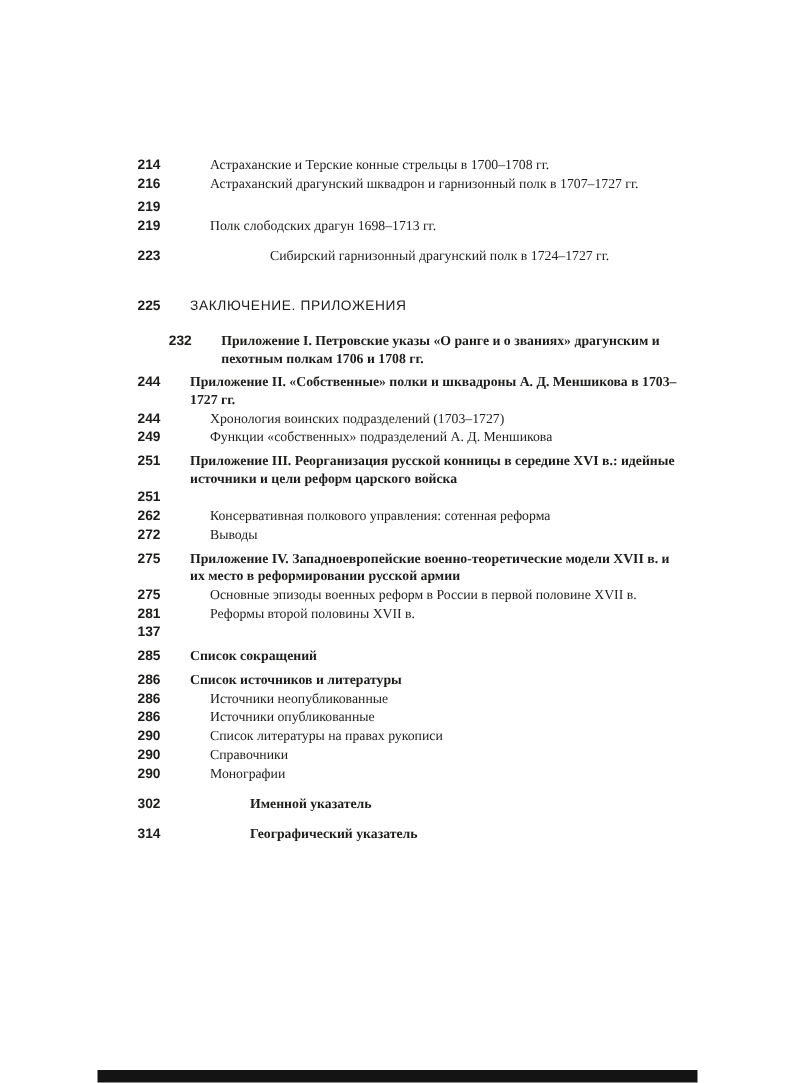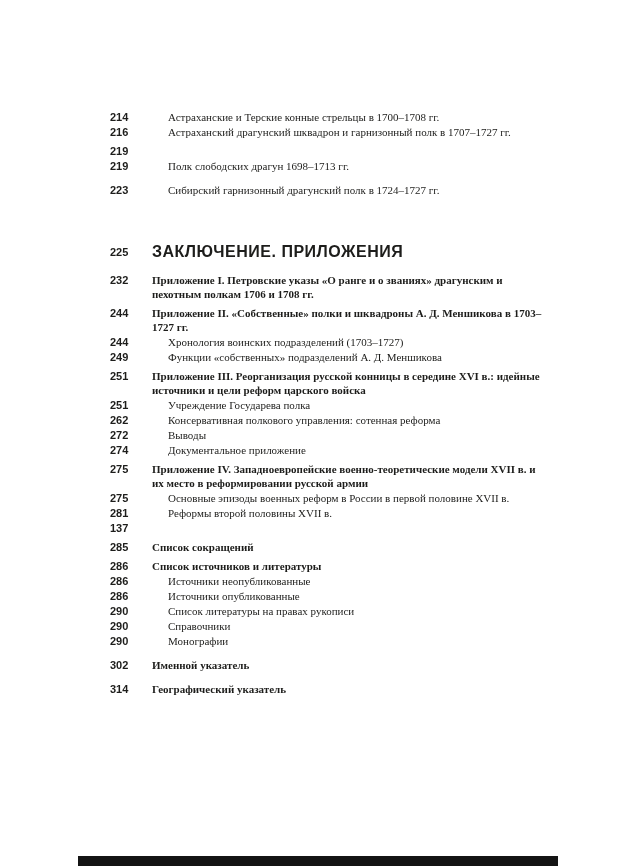--- a/index.html
+++ b/index.html
@@ -12,46 +12,46 @@
     width:636px;height:866px;
     background:var(--page-bg);
     font-family:"Liberation Serif", serif;
     color:var(--text);
     position:relative;
     overflow:hidden;
   }
   .page{position:absolute;inset:0;background:var(--page-bg);}
   .toc{
     position:absolute;
-    left:110px;top:109px;width:436px;
+    left:110px;top:124px;width:436px;
   }
   .row{display:flex;align-items:flex-start;margin-top:1px;}
   .num{
     flex:0 0 42px;
     font-family:"Liberation Sans", sans-serif;
     font-weight:700;
     font-size:11px;line-height:14px;
     color:var(--text);
   }
   .txt{
     font-size:11px;line-height:14px;
     color:var(--text);
   }
   .row--sub .txt{padding-left:16px;font-weight:400;}
   .row--chapter .txt{font-weight:700;}
   .row--section .txt{
     font-family:"Liberation Sans", sans-serif;
-    font-weight:700;
+    font-weight:400;
     letter-spacing:0.5px;
-    font-size:16px;
+    font-size:11px;
   }
   .gap-sm{margin-top:5px;}
-  .gap-md{margin-top:10px;}
-  .gap-lg{margin-top:14px;}
-  .gap-xl{margin-top:48px;}
+  .gap-md{margin-top:10px;gap:48px;}
+  .gap-lg{margin-top:14px;margin-left:25px;}
+  .gap-xl{margin-top:26px;}
   .bottom-bar{
     position:absolute;
     left:78px;top:856px;
     width:480px;height:10px;
     background:var(--bar);
   }
 </style>
 </head>
 <body>
 
@@ -95,33 +95,28 @@
       <div class="row row--sub">
     <span class="num">249</span>
     <span class="txt">Функции «собственных» подразделений А. Д. Меншикова</span>
   </div>
       <div class="row row--chapter gap-sm">
     <span class="num">251</span>
     <span class="txt">Приложение III. Реорганизация русской конницы в середине XVI в.: идейные источники и цели реформ царского войска</span>
   </div>
       <div class="row row--sub">
     <span class="num">251</span>
-    <span class="txt">Учреждение Государева полка</span>
   </div>
       <div class="row row--sub">
     <span class="num">262</span>
     <span class="txt">Консервативная полкового управления: сотенная реформа</span>
   </div>
       <div class="row row--sub">
     <span class="num">272</span>
     <span class="txt">Выводы</span>
-  </div>
-      <div class="row row--sub">
-    <span class="num">274</span>
-    <span class="txt">Документальное приложение</span>
   </div>
       <div class="row row--chapter gap-sm">
     <span class="num">275</span>
     <span class="txt">Приложение IV. Западноевропейские военно-теоретические модели XVII в. и их место в реформировании русской армии</span>
   </div>
       <div class="row row--sub">
     <span class="num">275</span>
     <span class="txt">Основные эпизоды военных реформ в России в первой половине XVII в.</span>
   </div>
       <div class="row row--sub">

